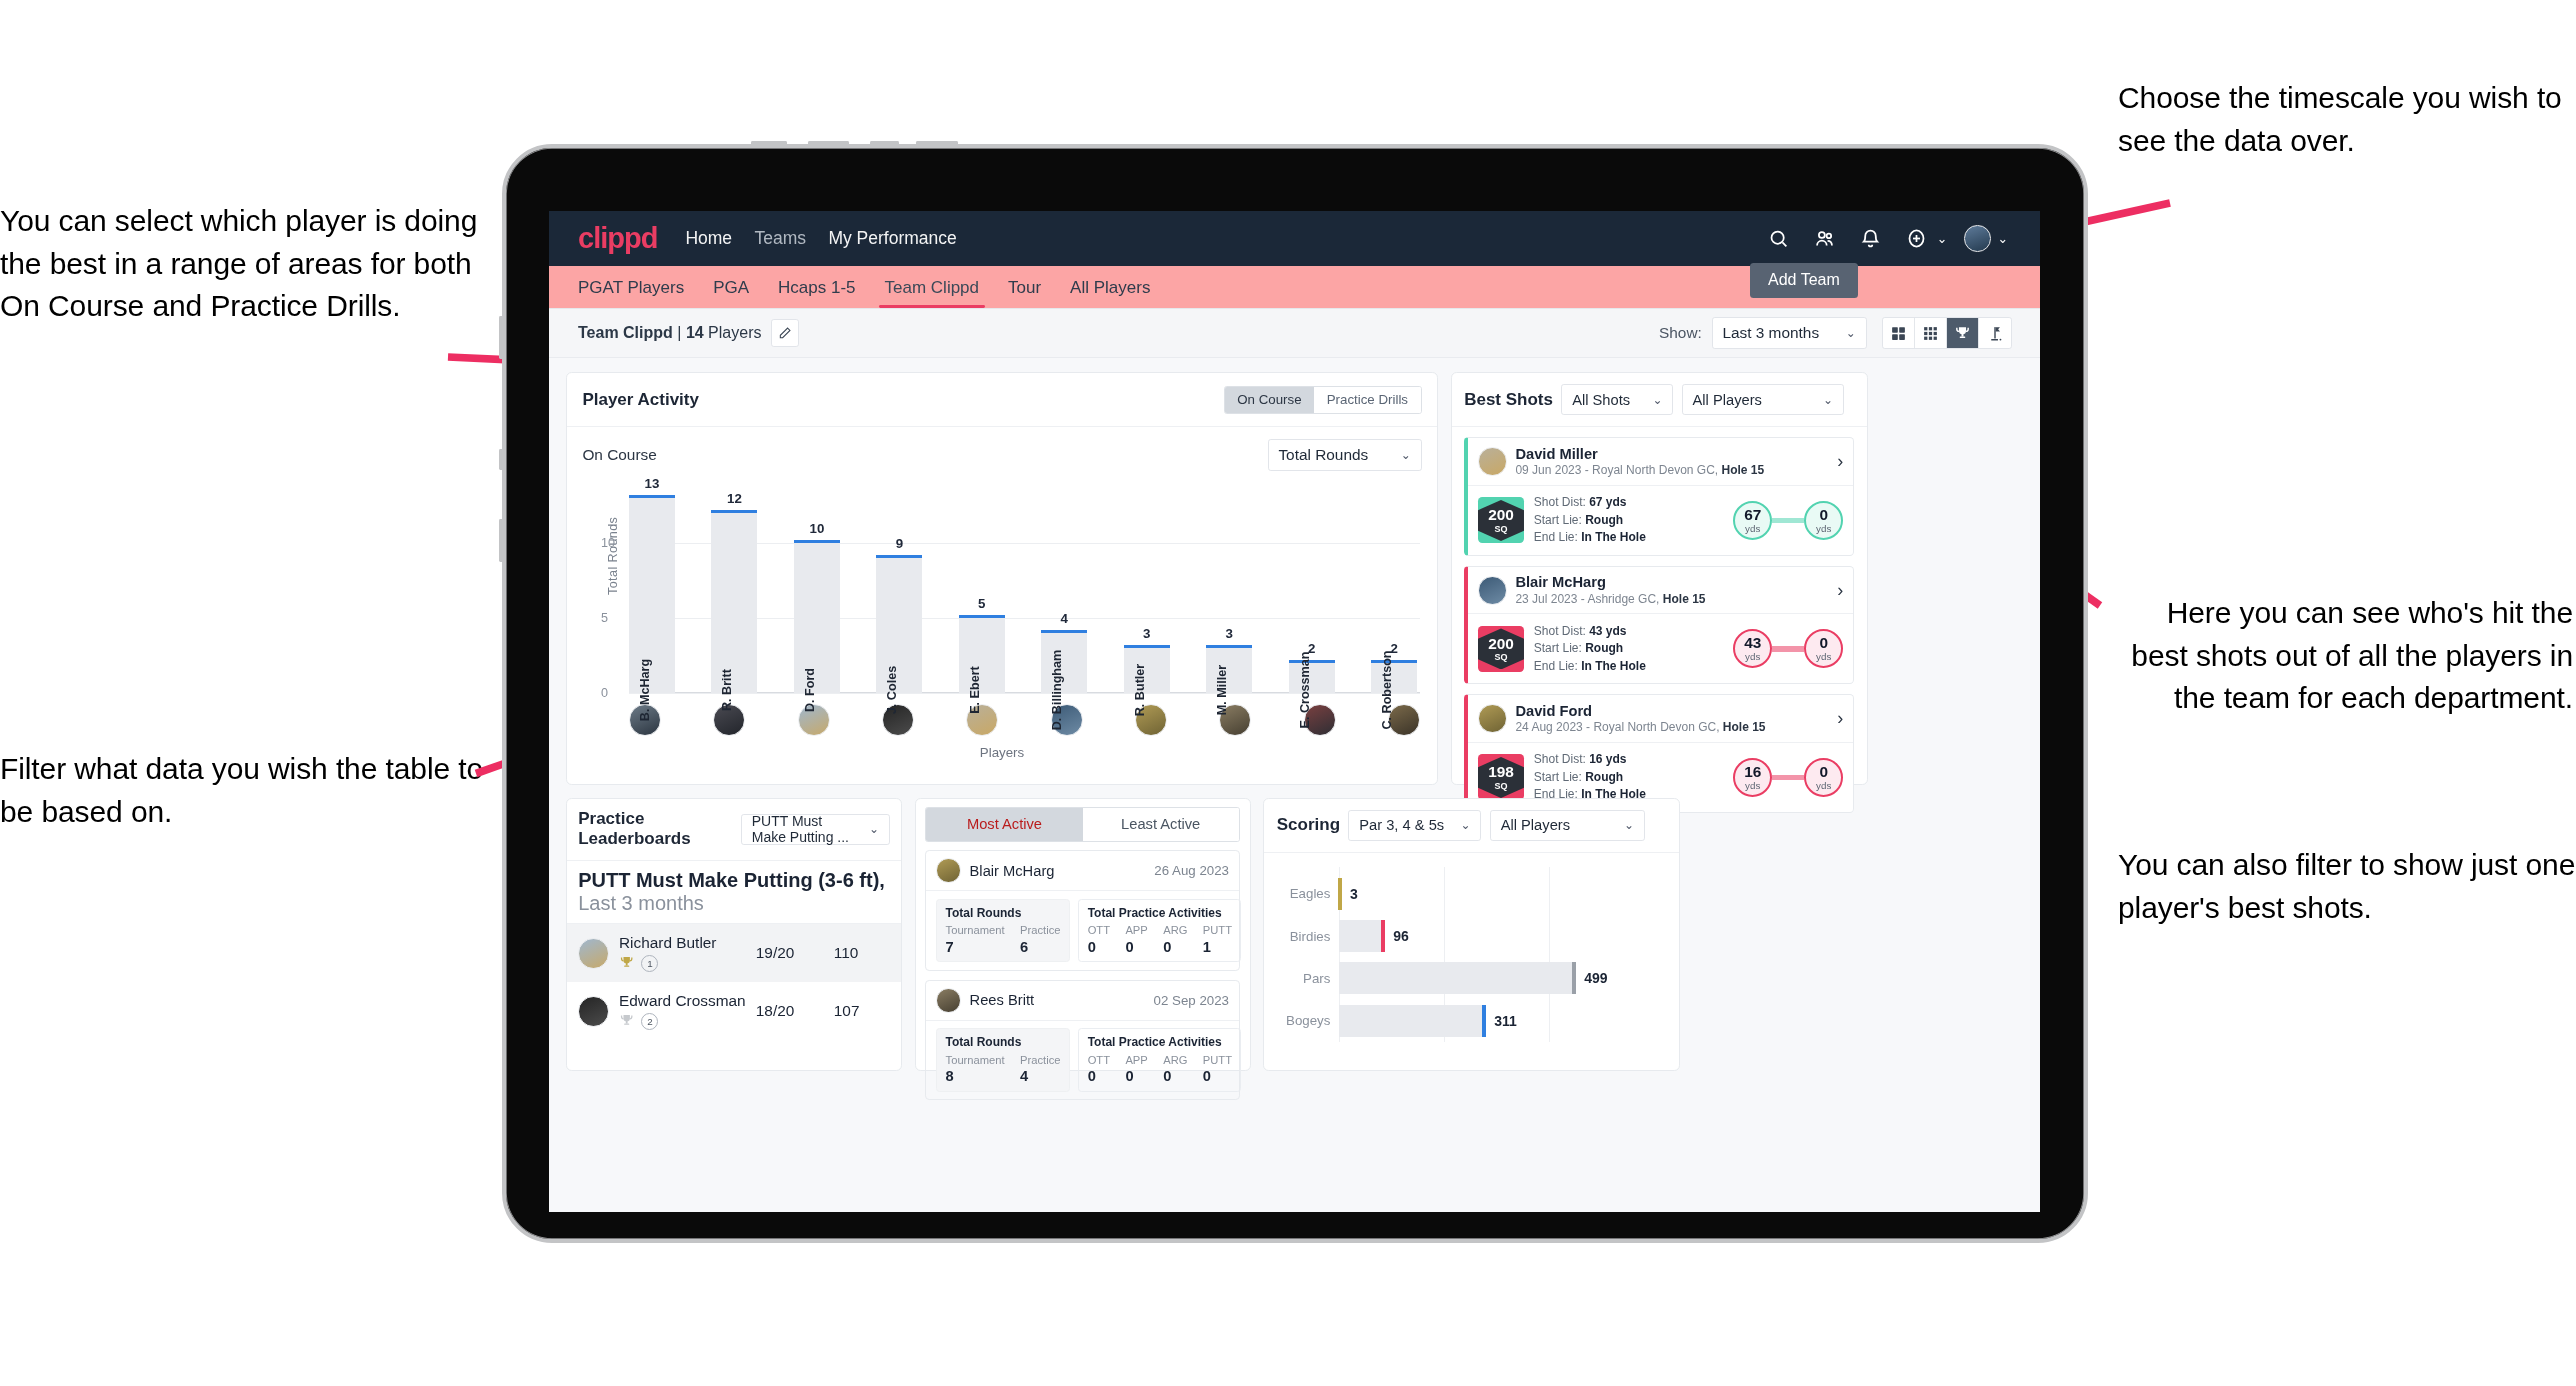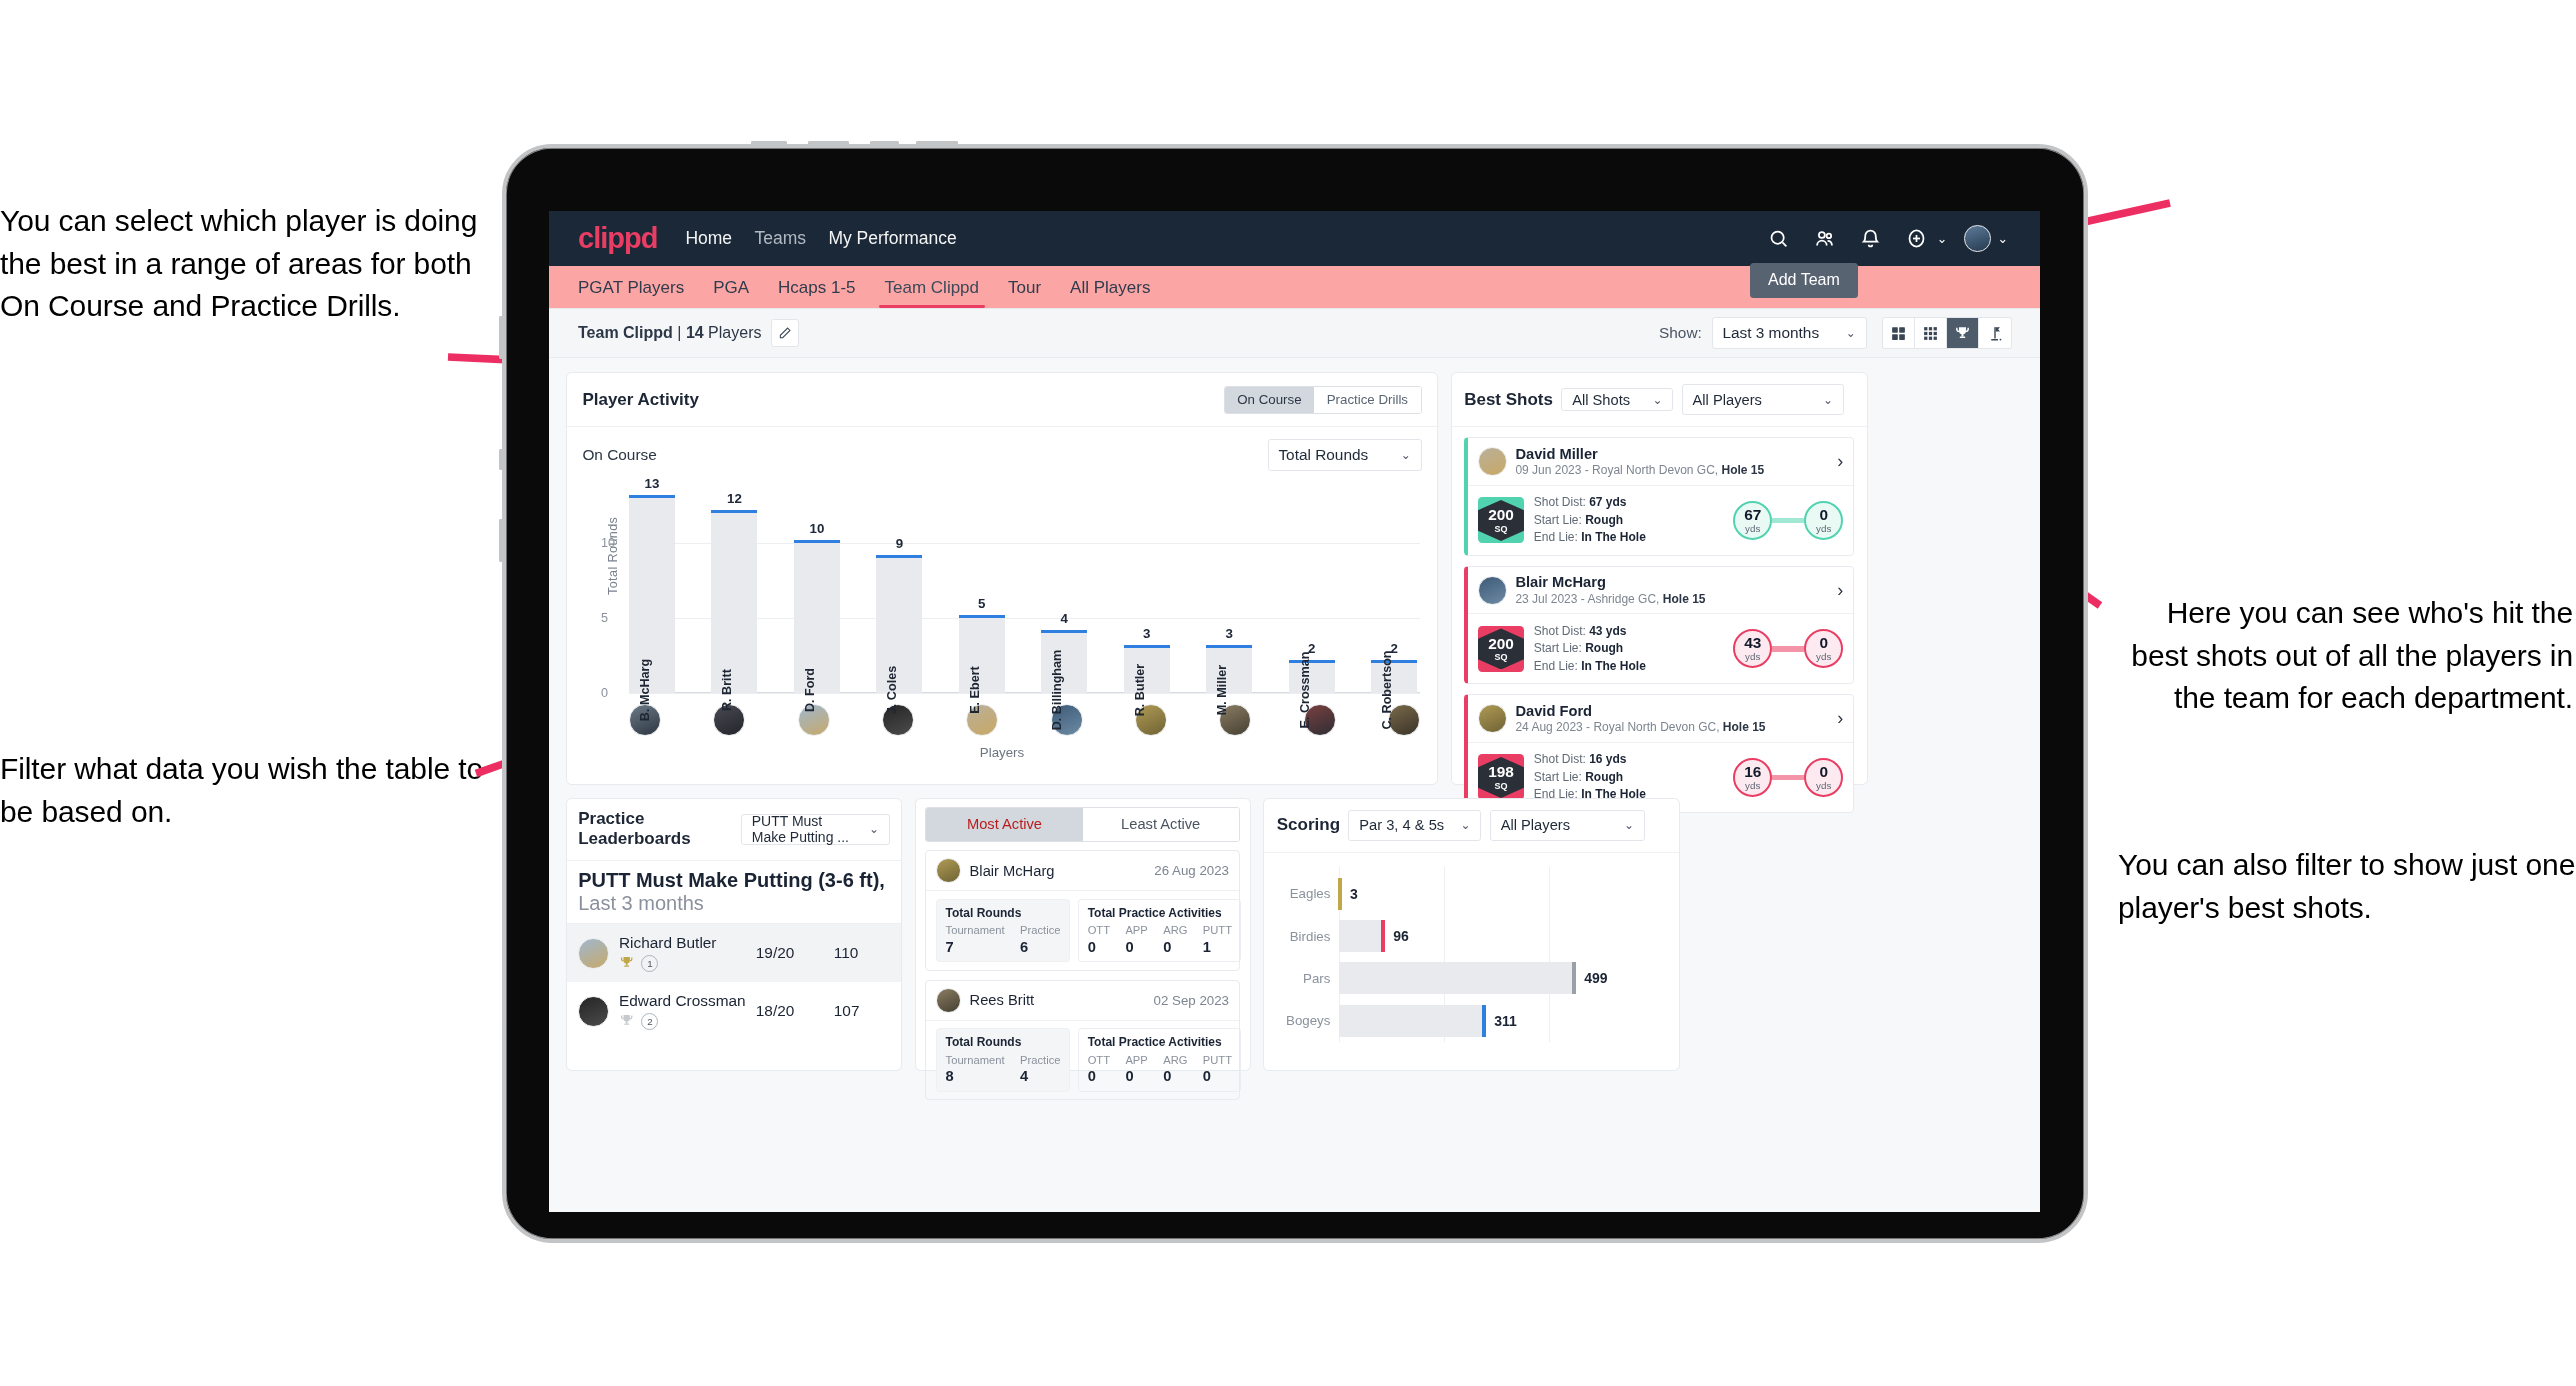--- a/index.html
+++ b/index.html
@@ -120,21 +120,21 @@
   .bar-name { position:absolute; bottom:2.8px; left:50%; transform: translateX(-50%) rotate(-90deg); transform-origin: bottom center; white-space:nowrap; font-size:12.6px; color:#1e2633; font-weight:600; }
   .ylabel { position:absolute; left:-9.8px; top:50%; transform: rotate(-90deg) translateX(50%); transform-origin: center; font-size:12.6px; color:#7a828e; letter-spacing:0.4px;}
   .axisline { position:absolute; left:45px; right:0; bottom:0; height:1.4px; background:#d8dbe0; }
   .avatars { display:flex; justify-content:space-between; margin: 11.2px 17px 0 62px; }
   .av { width:32px; height:32px; border-radius:50%; border:1.4px solid #eceef1; }
   .xlabel { text-align:center; font-size:13.3px; color:#6d7480; margin-top: 8.4px; }
 
   
   #card-best { width: 417px; height: 413px; }
   .bs-head { display:flex; align-items:center; padding: 11.2px 12.6px; border-bottom:0.7px solid #eef0f3; gap:8.4px; }
-  #shots-select { width: 112px; height:23px; font-size:14.7px;justify-content:space-between; }
+  #shots-select { width: 112px; height:31px; font-size:14.7px;justify-content:space-between; }
   #players-select { width: 162px; height:31px; font-size:14.7px; }
   .shot-card { margin: 9.8px 12.6px 0 12.6px; border:0.7px solid #e7eaee; border-radius:4.2px; border-left-width:4.9px; border-left-style:solid; background:#fff; }
   .shot-top { display:flex; align-items:center; padding: 7.7px 9.8px; border-bottom:0.7px solid #eef0f3; }
   .shot-av { width:29px; height:29px; border-radius:50%; margin-right:8.4px; border:1.4px solid #eceef1; flex:none;}
   .shot-name { font-size:14.7px; font-weight:700; color:#1b2434; }
   .shot-meta { font-size:12px; color:#7d8590; margin-top:1.4px; }
   .shot-meta b { color:#2b3543; font-weight:700; }
   .shot-arrow { margin-left:auto; font-size:18px; color:#2c3644; }
   .shot-body { display:flex; align-items:center; padding: 8.4px 9.8px; }
   .sq-badge { width:46px; height:46px; border-radius:4.2px; display:flex; align-items:center; justify-content:center; flex:none; }
@@ -195,20 +195,21 @@
   .sc-bar .tip { position:absolute; right:0; top:0; bottom:0; width:3.5px; }
   .sc-val { font-size:14px; font-weight:700; color:#1b2434; margin-left:8.4px; }
 </style>
 </head>
 <body>
 
 <div class="stage">
 
   <div class="anno" id="anno-left-top">You can select which player is doing the best in a range of areas for both On Course and Practice Drills.</div>
   <div class="anno" id="anno-left-bot">Filter what data you wish the table to be based on.</div>
+  <div class="anno" id="anno-right-top">Choose the timescale you wish to see the data over.</div>
   <div class="anno" id="anno-right-mid">Here you can see who's hit the best shots out of all the players in the team for each department.</div>
   <div class="anno" id="anno-right-bot">You can also filter to show just one player's best shots.</div>
 
   <svg class="arrows" viewBox="0 0 3680 1980">
     <defs>
       <marker id="ah" markerWidth="7" markerHeight="7" refX="4" refY="3.5" orient="auto">
         <path d="M0,0 L7,3.5 L0,7 z" fill="#ed2e62"></path>
       </marker>
     </defs>
     <g stroke="#ed2e62" stroke-width="11" fill="none" marker-end="url(#ah)">

